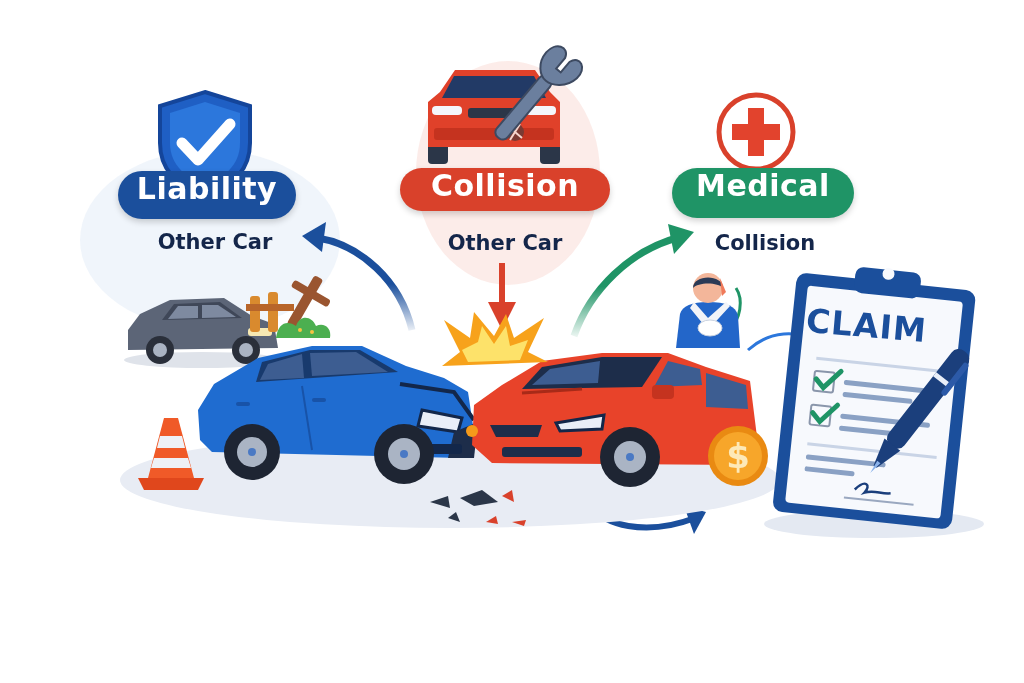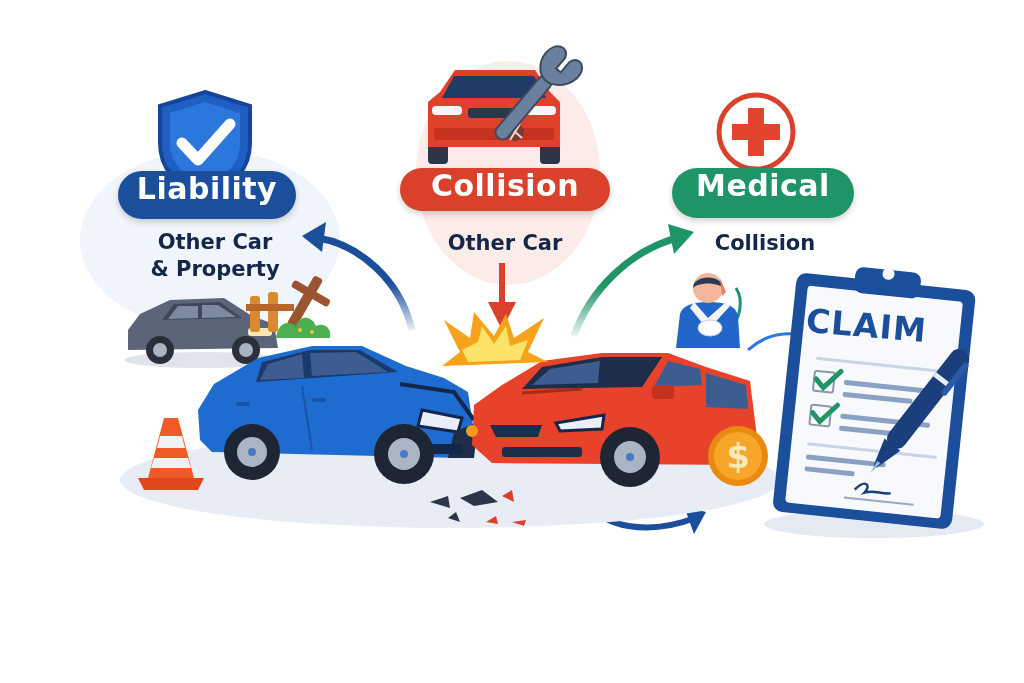--- a/index.html
+++ b/index.html
@@ -25,21 +25,20 @@
   <svg width="110" height="110" style="left:150px;top:88px;" viewBox="0 0 110 110">
     <path d="M55 4 L100 18 L100 55 C100 85 78 100 55 108 C32 100 10 85 10 55 L10 18 Z" fill="#1f5fc4" stroke="#14459a" stroke-width="4"></path>
     <path d="M55 14 L90 25 L90 55 C90 78 73 90 55 97 C37 90 20 78 20 55 L20 25 Z" fill="#2c77dc"></path>
     <path d="M32 55 L48 72 L80 36" fill="none" stroke="#ffffff" stroke-width="11" stroke-linecap="round" stroke-linejoin="round"></path>
   </svg>
   <div class="pill" style="left:118px;top:171px;width:178px;height:48px;background:#1b4f9c;">
     <span>Liability</span>
   </div>
   <div class="sub" style="left:135px;top:229px;width:160px;">
     <div>Other Car</div>
-    <div>&amp; Property</div>
   </div>
 </div>
 
 <div>
   <svg width="200" height="230" style="left:408px;top:58px;">
     <ellipse cx="100" cy="115" rx="92" ry="112" fill="#fbe6e2" opacity="0.75"></ellipse>
   </svg>
 
   <svg width="200" height="110" style="left:410px;top:62px;" viewBox="0 0 200 110">
     <rect x="18" y="78" width="20" height="24" rx="4" fill="#2b3648"></rect>

